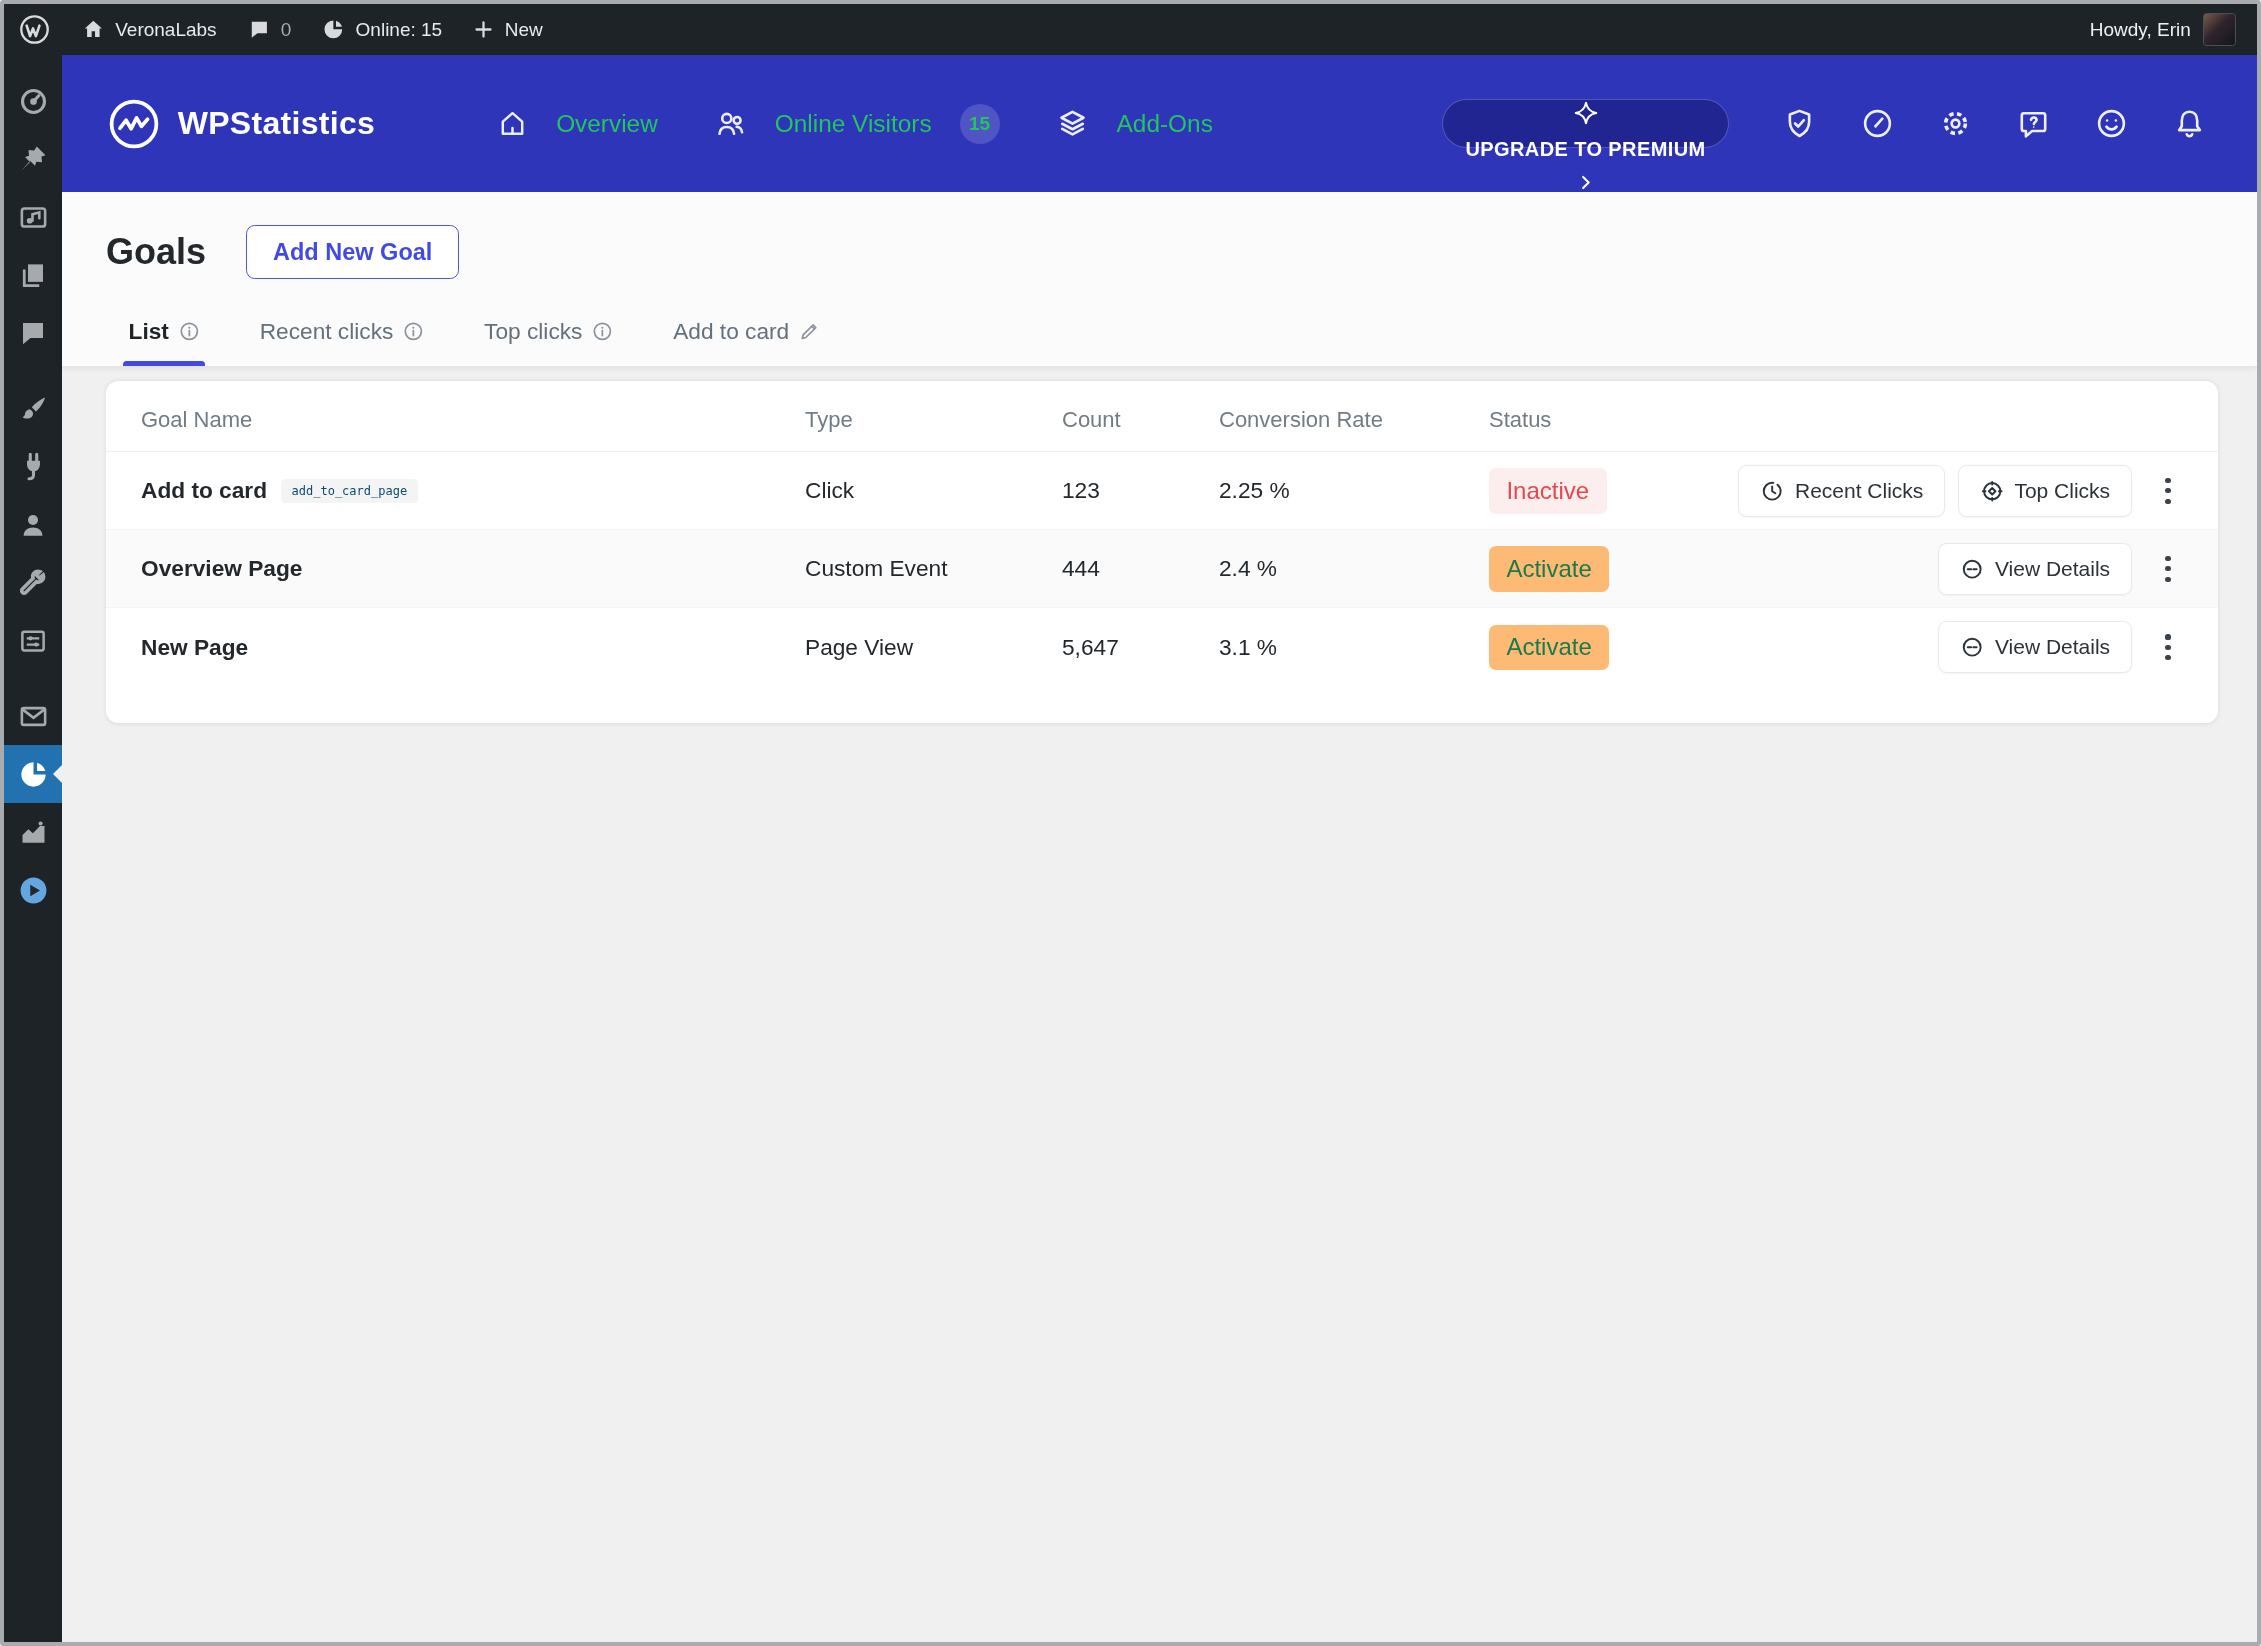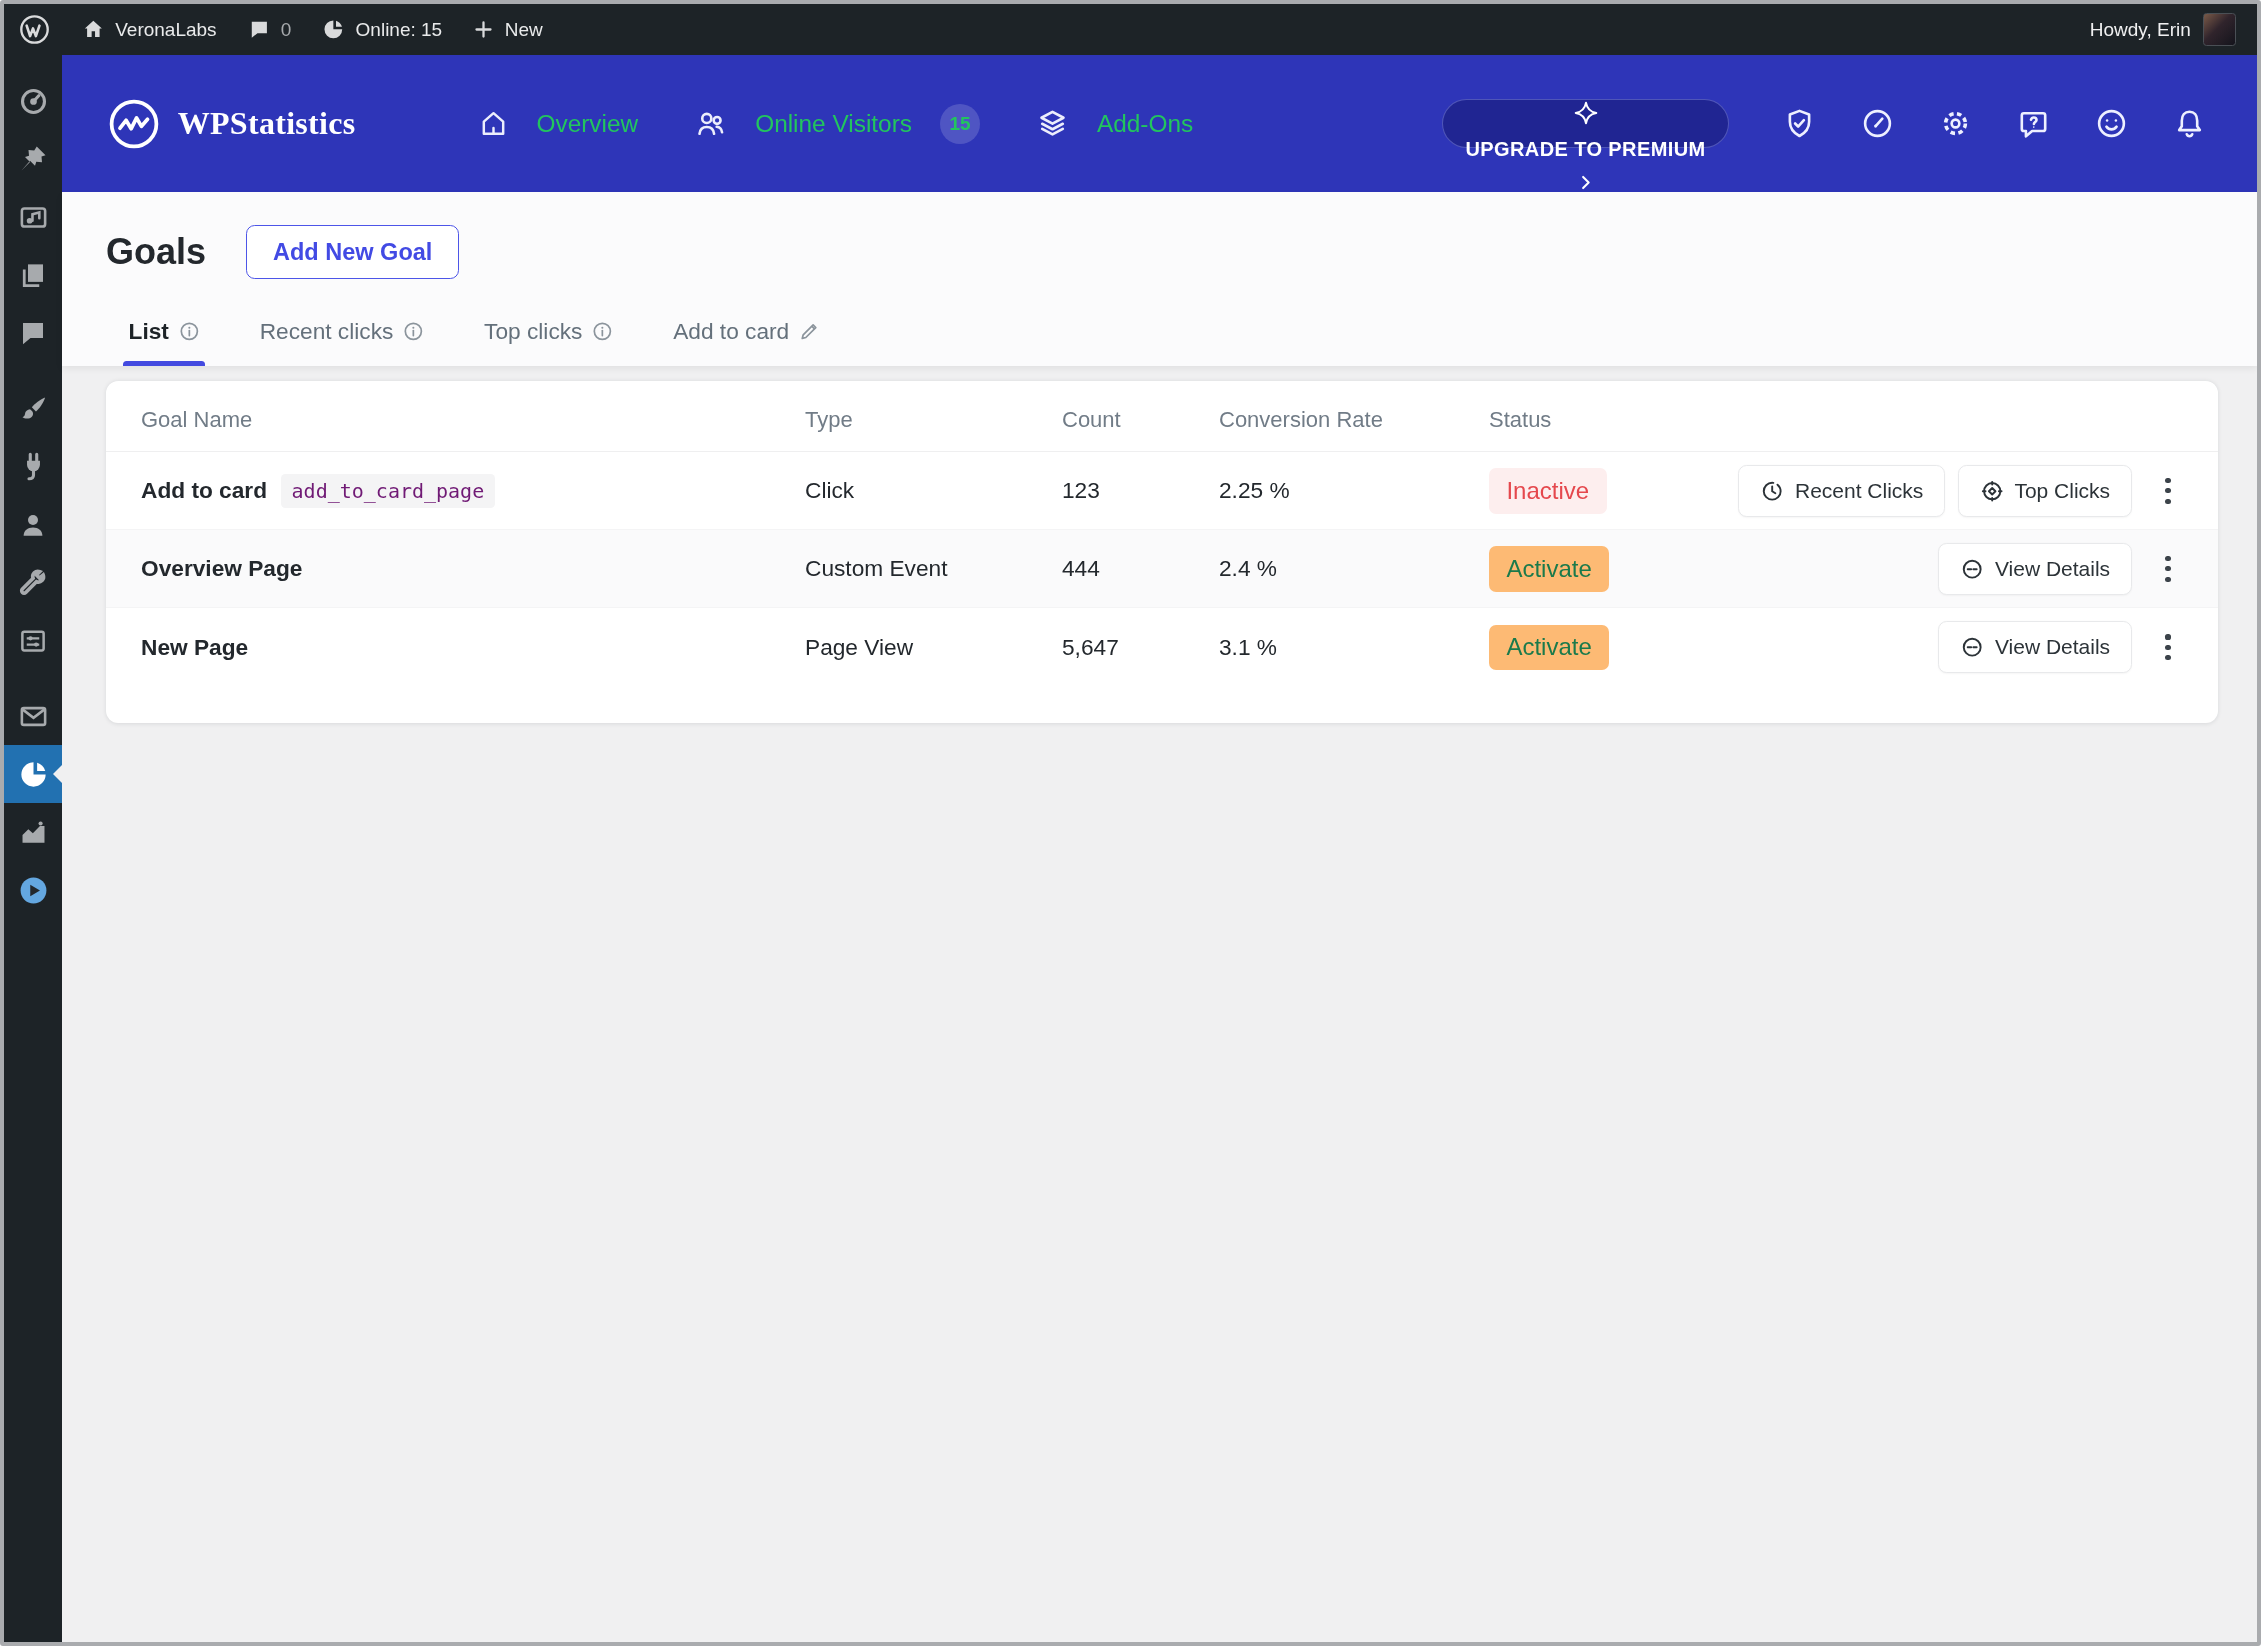--- a/index.html
+++ b/index.html
@@ -30,21 +30,21 @@
   .side-item.active { background:#2271b1; color:#ffffff; }
   .side-item.active::after { content:""; position:absolute; right:0; top:50%; transform:translateY(-50%);
                border:9.6px solid transparent; border-left-width:0; border-right-color:#f0f0f1; }
 
   
   .main-col { flex:1; display:flex; flex-direction:column; min-width:0; }
 
   
   .wps-header { height:137px; background:#2e35b8; color:#fff; display:flex; align-items:center;
                 padding:0 51px 0 44px; flex:0 0 auto; }
-  .brand { display:flex; align-items:center; gap:15.7px; font-size:32px; font-weight:600; letter-spacing:0.3px;font-family:Liberation Serif, serif; }
+  .brand { display:flex; align-items:center; gap:15.7px; font-size:32px; font-weight:600; letter-spacing:0.3px; }
   .wps-nav { display:flex; align-items:center; gap:56px; margin-left:122px; }
   .nav-item { display:flex; align-items:center; gap:28px; font-size:24.4px; font-weight:500; color:#22c55e;text-align:center; }
   .nav-badge { width:40px; height:40px; border-radius:50%; background:rgba(255,255,255,0.16);
                display:flex; align-items:center; justify-content:center; font-size:19px; font-weight:600; }
   .hdr-right { margin-left:auto; display:flex; align-items:center; gap:45px; }
   .upgrade { height:49px; border-radius:871px; background:rgba(14,17,92,0.42);
              border:0.9px solid rgba(170,178,255,0.35); display:flex; align-items:center; gap:12.2px;
              padding:0 22.7px; font-size:20px; font-weight:700; letter-spacing:0.4px; margin-right:8.7px; color:#ffffff; cursor:pointer;flex-direction:column; }
   .hicon { display:flex; align-items:center; color:#eef0ff; cursor:pointer; }
 
@@ -73,21 +73,21 @@
   .card { background:#fff; border-radius:12.2px; box-shadow:0 0.9px 4.4px rgba(20,25,40,0.10);
           padding:8.7px 0 37px; overflow:hidden; }
   .grid-row { display:grid; grid-template-columns:664px 257px 157px 270px 248px 1fr;
               align-items:center; padding:0 35px; }
   .thead { height:63px; color:#717c87; font-size:22px; border-bottom:0.9px solid #efeff0; }
   .trow { height:78px; font-size:22.7px; color:#23282d; border-bottom:0.9px solid #f4f4f5; }
   .trow:last-of-type { border-bottom:none; }
   .trow.alt { background:#fafafb; }
   .goal-cell { display:flex; align-items:center; gap:14px; }
   .goal-name { font-weight:700; }
-  .slug { font-family:"DejaVu Sans Mono", monospace; font-size:20px; color:#701a75;
+  .slug { font-family:"DejaVu Sans Mono", monospace; font-size:12px; color:#0c4a6e;
           background:#f4f4f5; padding:5.2px 10.5px; border-radius:4.4px; }
   .pill { display:inline-flex; padding:8.7px 17.4px; border-radius:7px; font-size:24px; width:max-content; }
   .pill.inactive { color:#e5484d; background:#fdeeee; }
   .pill.active { color:#1b7a4b; background:#fdba74; }
   .actions { display:flex; justify-content:flex-end; align-items:center; gap:12.2px; }
   .btn { height:52px; border:1.7px solid #e8e9eb; background:#fff; border-radius:8.7px;
          display:inline-flex; align-items:center; gap:10.5px; padding:0 21px; font-size:21px;
          color:#2c3338; box-shadow:0 0.9px 1.7px rgba(0,0,0,0.04); cursor:pointer; white-space:nowrap; }
   .kebab { width:30px; height:52px; display:flex; flex-direction:column; align-items:center;
            justify-content:center; gap:5.2px; margin-left:8.7px; cursor:pointer; }

